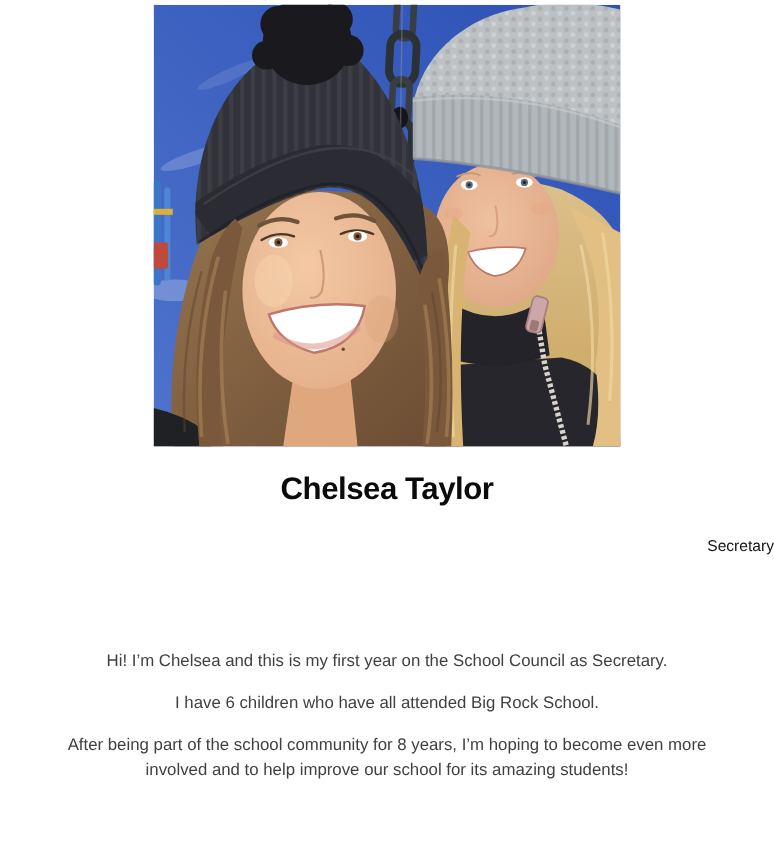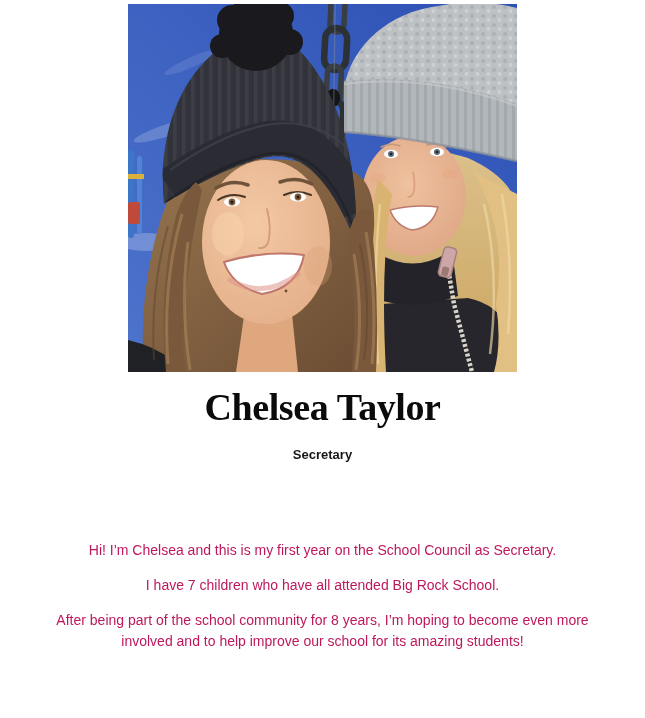--- a/index.html
+++ b/index.html
@@ -14,43 +14,43 @@
   figure.photo {
     margin: 4px auto 0;
     width: 389px; height: 368px;
     display: block;
   }
   figure.photo svg { display: block; }
 
   h1.profile-name {
     margin: 17px 0 0;
     text-align: center;
-    font-family: Liberation Serif, serif;
+    font-family: Liberation Sans, sans-serif;
     font-weight: 700;
-    font-size: 38px;
+    font-size: 26px;
     line-height: 36px;
     letter-spacing: -0.4px;
     color: #0b0b0b;
   }
 
   h2.profile-role {
     margin: 22px 0 0;
-    text-align: center;
+    text-align: right;
     font-family: "Liberation Sans", sans-serif;
-    font-weight: 700;
+    font-weight: 400;
     font-size: 13px;
     line-height: 16px;
     color: #161616;
   }
 
   .bio {
     margin: 77px auto 1px;
     max-width: 578px;
     text-align: center;
-    color: #be185d;
+    color: #404040;
     font-size: 14px;
     line-height: 21px;
     font-family: "Liberation Sans", sans-serif;
   }
   .bio p { margin: 0 0 14px; }
 </style>
 </head>
 <body>
 
 <div class="page">
@@ -215,17 +215,17 @@
       </g>
     </svg>
   </figure>
 
   <h1 class="profile-name">Chelsea Taylor</h1>
 
   <h2 class="profile-role">Secretary</h2>
 
   <div class="bio">
     <p>Hi! I’m Chelsea and this is my first year on the School Council as Secretary.</p>
-    <p>I have 7 children who have all attended Big Rock School.</p>
+    <p>I have 6 children who have all attended Big Rock School.</p>
     <p>After being part of the school community for 8 years, I’m hoping to become even more involved and to help improve our school for its amazing students!</p>
   </div>
 
 </div>
 
 </body></html>

